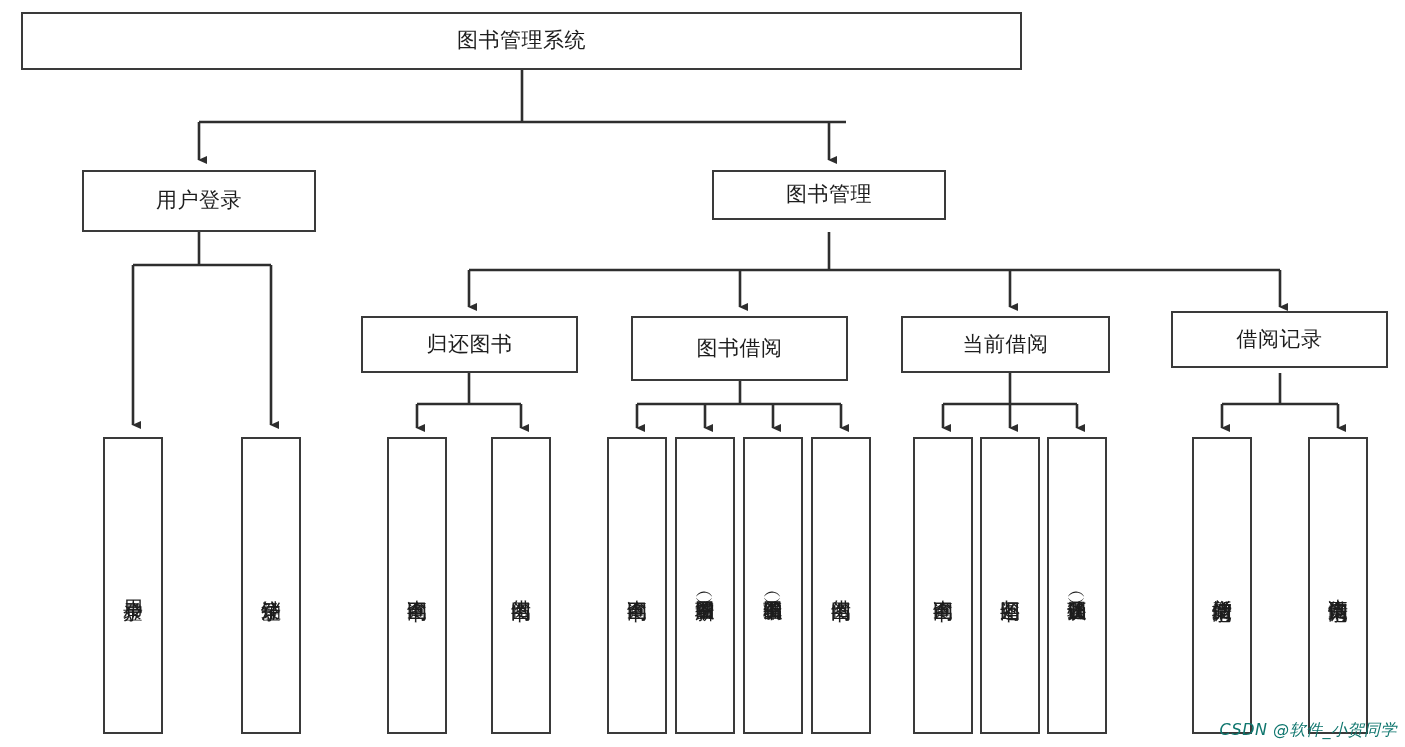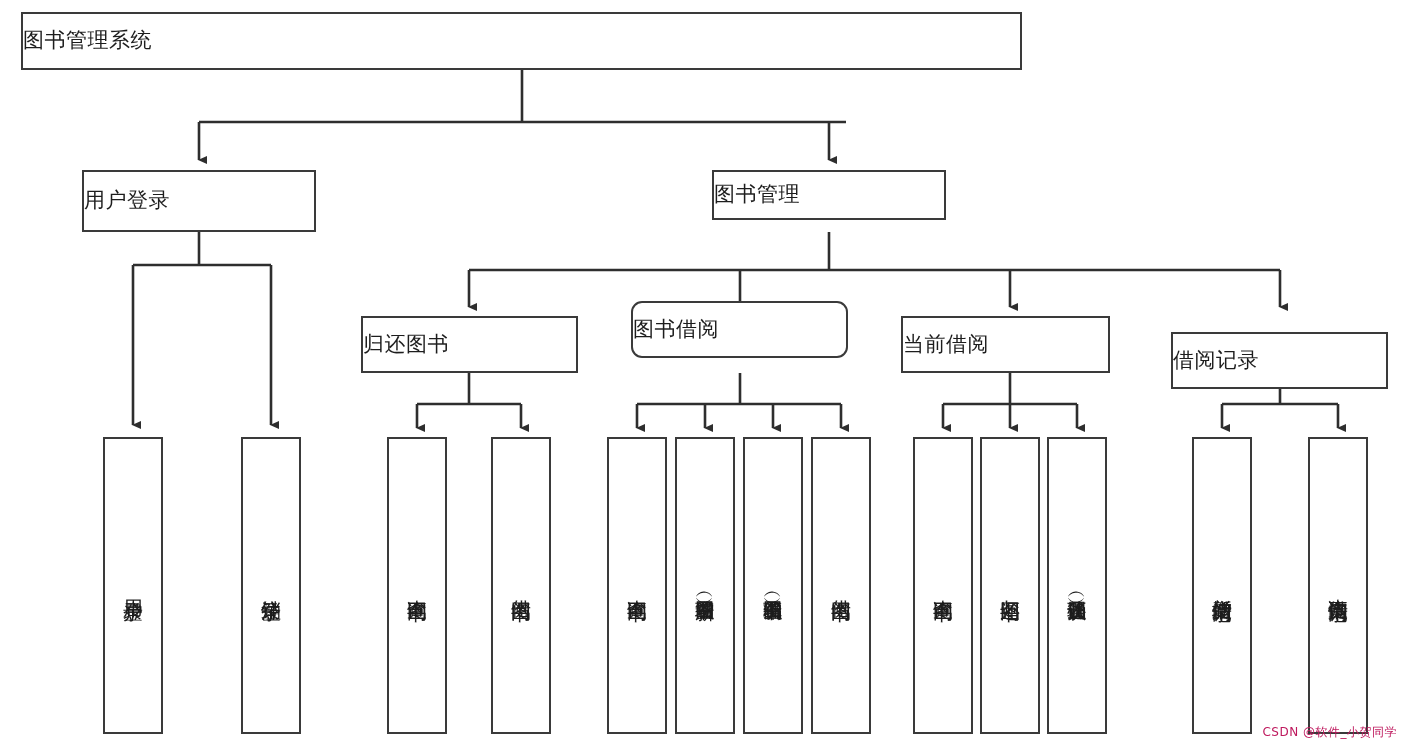--- a/index.html
+++ b/index.html
@@ -27,20 +27,21 @@
     height: 747px;
     pointer-events: none;
   }
   .node {
     position: absolute;
     box-sizing: border-box;
     border: 2px solid #3a3a3a;
     background: #ffffff;
     display: flex;
     align-items: center;
+    justify-content: center;
     color: #1d1d1d;
   }
   .node-h .node-label {
     font-size: 21px;
     line-height: 1.2;
     letter-spacing: 0.5px;
     white-space: nowrap;
   }
   .node-v {
     align-items: center;
@@ -57,24 +58,25 @@
   }
   .node-v.tight .node-label {
     font-size: 19px;
     line-height: 1.12;
     letter-spacing: 0px;
   }
   .watermark {
     position: absolute;
     right: 8px;
     bottom: 6px;
-    font-size: 12px;
-    color: #be185d;
+    font-size: 16px;
+    color: #0f766e;
     letter-spacing: 0.5px;
     white-space: nowrap;
+    font-style: italic;
   }
 </style>
 </head>
 <body>
 
 <div id="diagram-root">
 
   <svg class="connectors" viewBox="0 0 1405 747">
     <defs>
       <marker id="arrowhead" markerWidth="9" markerHeight="9" refX="4.2" refY="8" orient="auto" markerUnits="userSpaceOnUse">
@@ -132,27 +134,27 @@
   <div class="node node-h" style="left:82px; top:170px; width:234px; height:62px;">
     <span class="node-label">用户登录</span>
   </div>
   <div class="node node-h" style="left:712px; top:170px; width:234px; height:50px;">
     <span class="node-label">图书管理</span>
   </div>
 
   <div class="node node-h" style="left:361px; top:316px; width:217px; height:57px;">
     <span class="node-label">归还图书</span>
   </div>
-  <div class="node node-h" style="left:631px; top:301px; width:217px; height:57px;border-radius:11px;">
+  <div class="node node-h" style="left:631px; top:316px; width:217px; height:65px;">
     <span class="node-label">图书借阅</span>
   </div>
   <div class="node node-h" style="left:901px; top:316px; width:209px; height:57px;">
     <span class="node-label">当前借阅</span>
   </div>
-  <div class="node node-h" style="left:1171px; top:332px; width:217px; height:57px;">
+  <div class="node node-h" style="left:1171px; top:311px; width:217px; height:57px;">
     <span class="node-label">借阅记录</span>
   </div>
 
   <div class="node node-v" style="left:103px; top:437px; width:60px; height:297px;">
     <span class="node-label">用户登录</span>
   </div>
   <div class="node node-v" style="left:241px; top:437px; width:60px; height:297px;">
     <span class="node-label">注销登录</span>
   </div>
 

